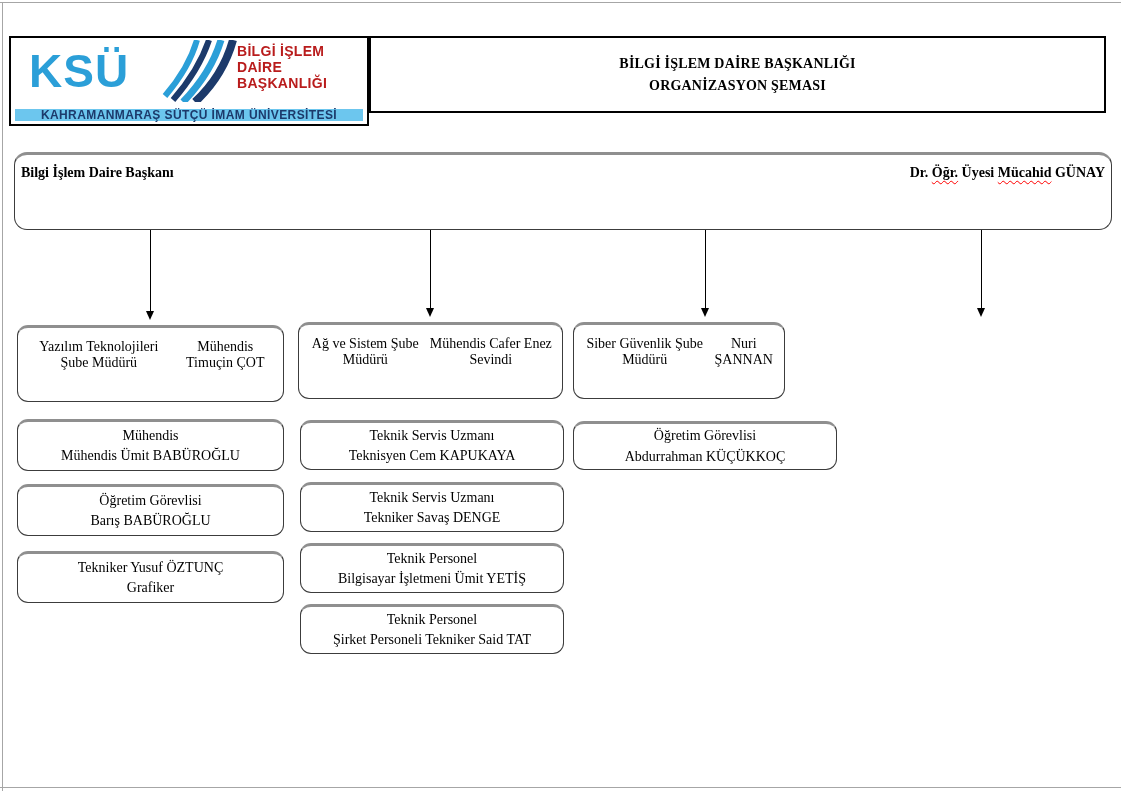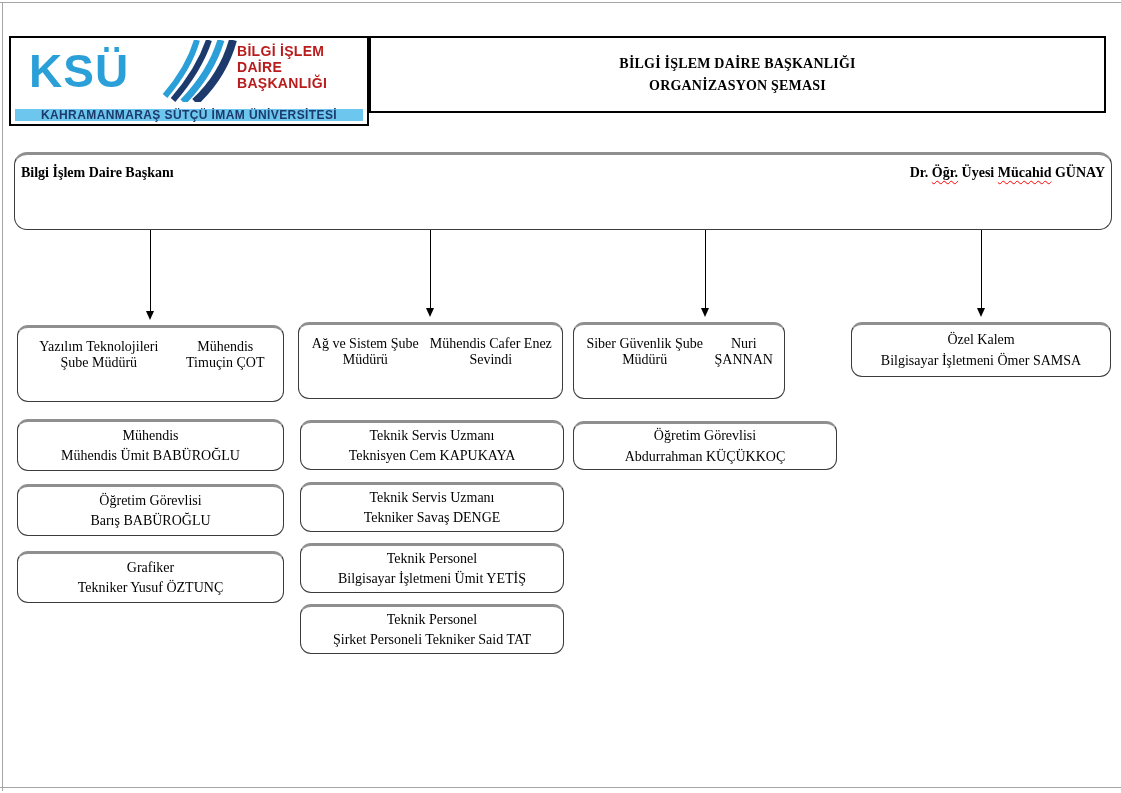--- a/index.html
+++ b/index.html
@@ -94,36 +94,32 @@
     <div>Mühendis Timuçin ÇOT</div>
   </div>
   <div class="box spread" style="left:298px;top:322px;width:265px;height:77px;font-family:Liberation Serif, serif;">
     <div>Ağ ve Sistem Şube Müdürü</div>
     <div>Mühendis Cafer Enez Sevindi</div>
   </div>
   <div class="box spread" style="left:573px;top:322px;width:212px;height:77px;">
     <div>Siber Güvenlik Şube Müdürü</div>
     <div>Nuri ŞANNAN</div>
   </div>
-  <div class="box tight" style="left:851px;top:322px;width:260px;height:55px;">
-    <div>Özel Kalem</div>
-    <div>Bilgisayar İşletmeni Ömer SAMSA</div>
-  </div>
 
   <div class="box tight" style="left:17px;top:419px;width:267px;height:52px;">
     <div>Mühendis</div>
     <div>Mühendis Ümit BABÜROĞLU</div>
   </div>
   <div class="box tight" style="left:17px;top:484px;width:267px;height:52px;">
     <div>Öğretim Görevlisi</div>
     <div>Barış BABÜROĞLU</div>
   </div>
   <div class="box tight" style="left:17px;top:551px;width:267px;height:52px;">
+    <div>Tekniker Yusuf ÖZTUNÇ</div>
     <div>Grafiker</div>
-    <div>Tekniker Yusuf ÖZTUNÇ</div>
   </div>
 
   <div class="box tight" style="left:300px;top:420px;width:264px;height:50px;">
     <div>Teknik Servis Uzmanı</div>
     <div>Teknisyen Cem KAPUKAYA</div>
   </div>
   <div class="box tight" style="left:300px;top:482px;width:264px;height:50px;">
     <div>Teknik Servis Uzmanı</div>
     <div>Tekniker Savaş DENGE</div>
   </div>

